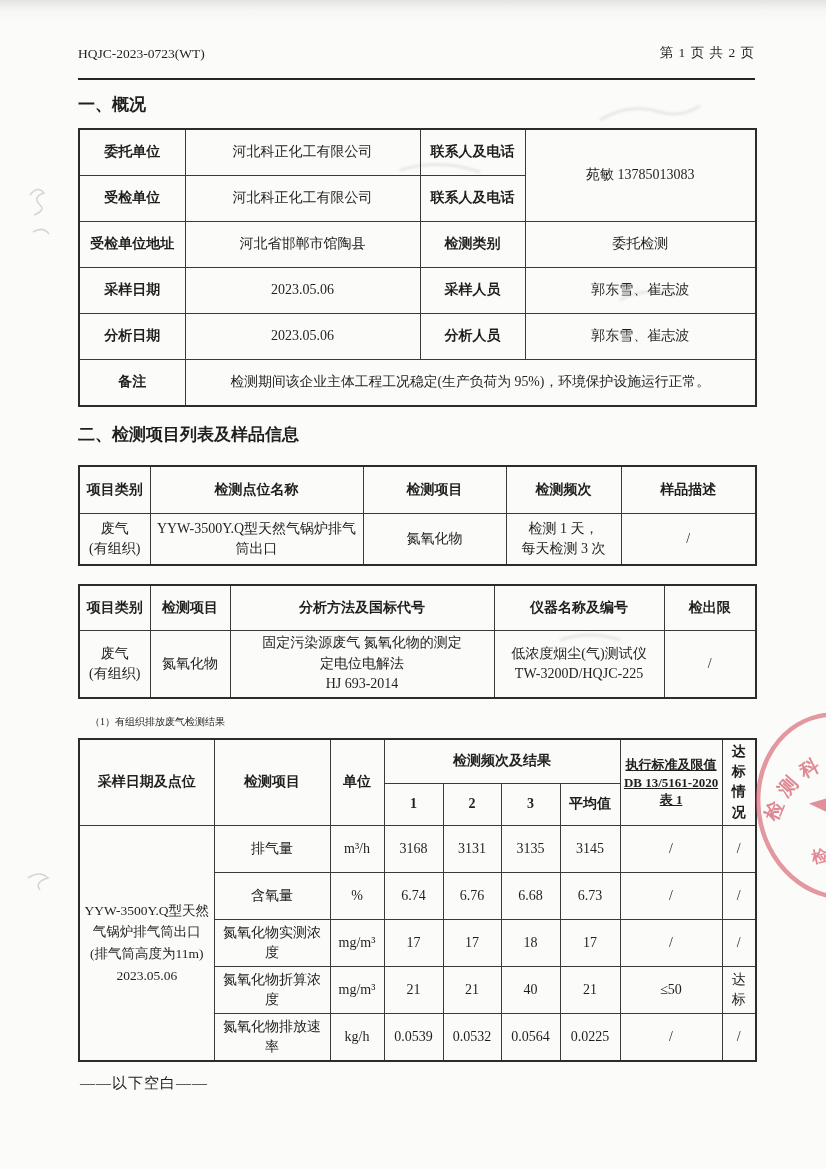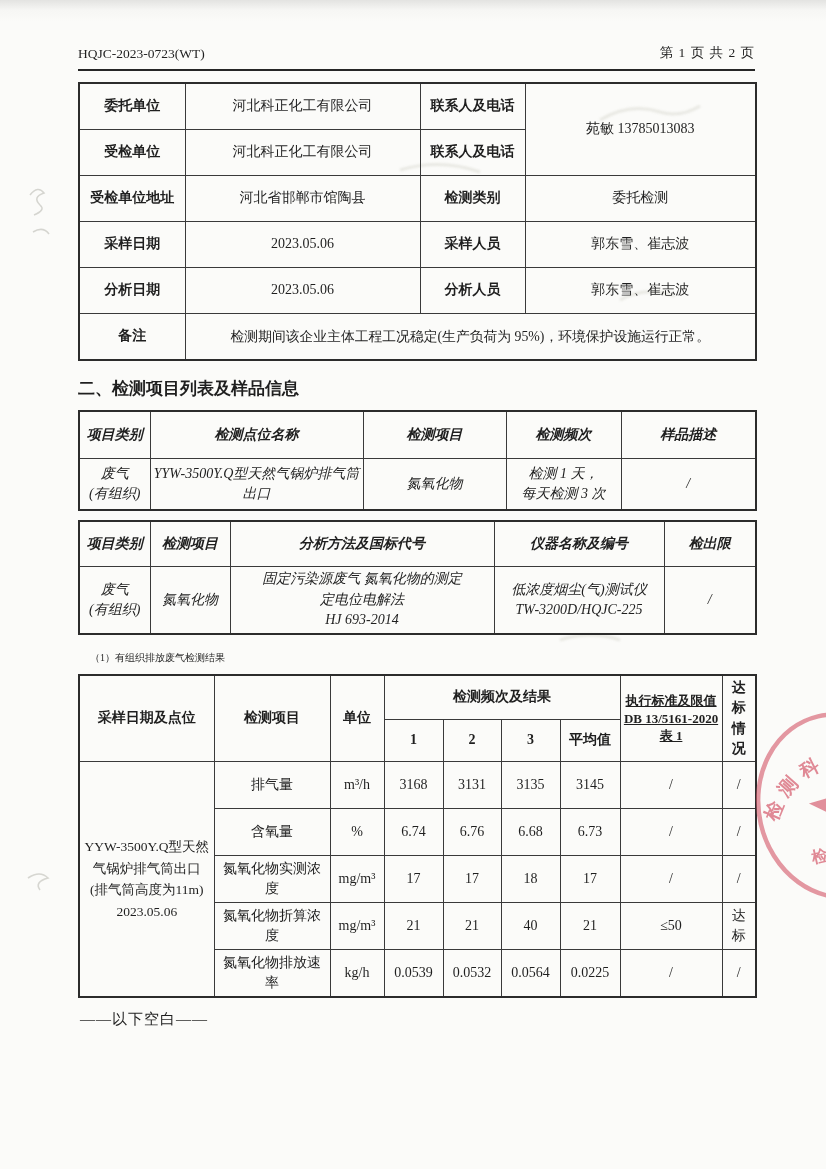--- a/index.html
+++ b/index.html
@@ -7,34 +7,34 @@
     position:relative;
     width:826px;height:1169px;
     margin:0 auto;
     background:linear-gradient(180deg,#e3e3e1 0,#f6f6f4 10px,#fbfbf9 22px,#fbfbf9 100%);
     overflow:hidden;
     font-family:"Liberation Serif","DejaVu Serif",serif;
     color:#1f1f1f;
   }
   .content{position:absolute;left:78px;top:44px;width:677px;}
   .doc-header{display:flex;justify-content:space-between;align-items:flex-end;
-    border-bottom:2px solid #262626;padding-bottom:7px;font-size:13.5px;}
+    border-bottom:2px solid #262626;padding-bottom:16px;font-size:13.5px;}
   .doc-header .pageinfo{letter-spacing:1px;}
   h2.sec{font-size:17px;font-weight:bold;margin:14px 0 0 0;line-height:1.35;}
   .subtitle{font-size:10px;margin:16px 0 0 12px;}
   table{border-collapse:collapse;table-layout:fixed;width:677px;}
   table.t{border:2px solid #2c2c2c;}
   td,th{border:1.3px solid #3a3a3a;text-align:center;vertical-align:middle;
     font-size:14px;padding:2px 3px;line-height:1.45;overflow:hidden;}
   .lbl{font-weight:bold;}
   th{font-weight:bold;}
   .ml{white-space:pre-line;}
   .t1{margin-top:11px;}
   .t1 td{height:41px;}
-  .t2,.t3{margin-top:9px;font-style:italic;}
+  .t2,.t3{margin-top:18px;}
   .t2 th{height:42px;}
   .t2 td.d{height:46px;}
   .t3 th{height:40px;}
   .t3 td.d{height:62px;}
   .t4{margin-top:9px;}
   .t4 th{font-size:14px;}
   .t4 .hstd{font-size:13px;line-height:1.35;text-decoration:underline;}
   .t4 td.d{height:42px;font-size:14px;}
   .t4 .samplecell{font-size:13.5px;line-height:1.6;}
   .remark{font-size:13.8px;}
@@ -65,20 +65,21 @@
     </g>
   </svg>
 
   <div class="content">
 
     <div class="doc-header">
       <span>HQJC-2023-0723(WT)</span>
       <span class="pageinfo">第 1 页 共 2 页</span>
     </div>
 
+    <h2 class="sec">一、概况</h2>
     <table class="t t1">
       <colgroup>
           <col style="width:106px">
           <col style="width:235px">
           <col style="width:105px">
           <col style="width:231px">
         </colgroup>
       <tbody>
           <tr>
         <td class="lbl">委托单位</td>

